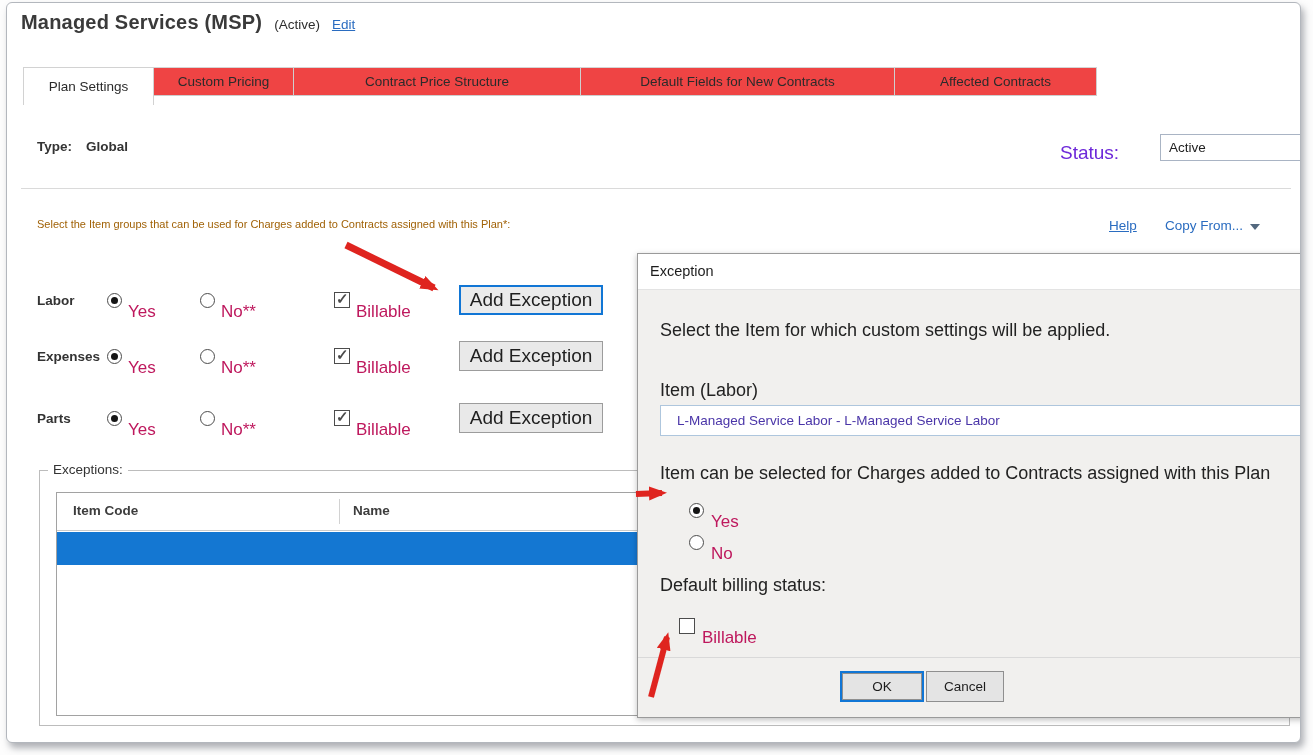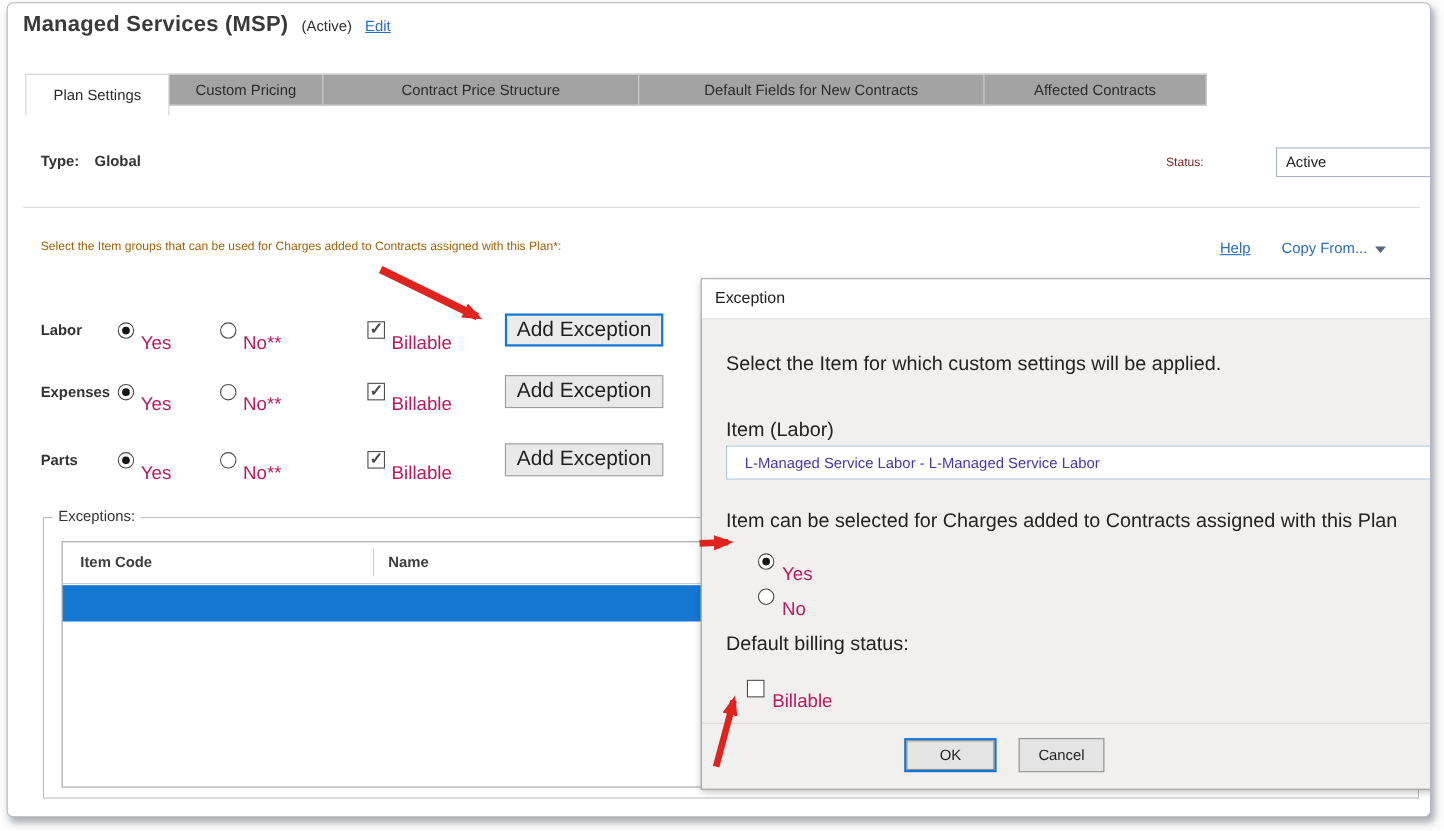--- a/index.html
+++ b/index.html
@@ -12,30 +12,30 @@
   }
   
   .titlebar { position:absolute; left:14px; top:8px; display:flex; align-items:baseline; gap:12px; }
   .title { font-size:20px; font-weight:bold; color:#3a3a3a; letter-spacing:.2px; }
   .state { font-size:13.5px; color:#2e2e2e; }
   a.link { color:#2a6cc0; text-decoration:underline; font-size:13.5px; cursor:pointer; }
   .edit-link { font-size:13.5px; }
 
   
   .tabs { position:absolute; left:16px; top:64px; display:flex; align-items:flex-start; height:38px; }
-  .tab { background:#a3a3a3; border-top:1px solid #d5d5d5; border-bottom:1px solid #cdcdcd;
+  .tab { background:#ef4444; border-top:1px solid #d5d5d5; border-bottom:1px solid #cdcdcd;
          border-right:1px solid #cfcfcf; height:29px; display:flex; align-items:center; justify-content:center;
          font-size:13.5px; color:#2b2b2b; cursor:pointer; }
   .tab.first-inactive { border-left:none; }
   .tab.active { background:#fff; border:1px solid #d2d2d2; border-bottom:none; height:38px; font-size:13.5px; }
   .t0 { width:131px; } .t1 { width:140px; } .t2 { width:287px; } .t3 { width:314px; } .t4 { width:202px; }
 
   
   .type-row { position:absolute; left:30px; top:136px; font-size:13.5px; font-weight:bold; color:#333; display:flex; gap:14px; }
-  .status-label { position:absolute; left:1053px; top:139px; font-size:11px; color:#7f1d1d; }
+  .status-label { position:absolute; left:1053px; top:139px; font-size:19px; color:#6d28d9; }
   .status-input { position:absolute; left:1153px; top:131px; width:146px; height:27px;
                   border:1px solid #a9b4c4; background:#fff; font-size:13.5px; color:#222;
                   padding:0 8px; font-family:"Liberation Sans", sans-serif; }
   .divider { position:absolute; left:14px; top:185px; width:1270px; border-top:1px solid #dadada; }
 
   
   .instruction { position:absolute; left:30px; top:215px; font-size:11px; color:#a16207; }
   .help-link { position:absolute; left:1102px; top:215px; }
   .copyfrom { position:absolute; left:1158px; top:215px; display:flex; align-items:center; gap:7px;
               color:#2a6cc0; font-size:13.5px; cursor:pointer; }
@@ -78,21 +78,21 @@
                     border:1px solid #aec6dd; font-size:13.5px; color:#4a35a8; padding:0 16px;
                     font-family:"Liberation Sans", sans-serif; }
   .dlg-charges { top:209px; }
   .dlg-opt { position:absolute; display:flex; align-items:center; gap:7px; }
   .o-yes { left:51px; top:234px; } .o-no { left:51px; top:266px; }
   .dlg-billing { top:321px; }
   .o-bill { left:41px; top:350px; }
   .dlg-sep { position:absolute; left:0; top:403px; width:100%; border-top:1px solid #d9d9d9; }
   .dlg-btn { position:absolute; top:417px; height:31px; background:#e4e4e4; border:1px solid #8f8f8f;
              font-size:13.5px; color:#1d1d1d; font-family:"Liberation Sans", sans-serif; cursor:pointer; }
-  .ok { left:184px; width:84px; border:2px solid #1176d5; outline:1px solid #8f8f8f; outline-offset:-3px; }
+  .ok { left:202px; width:84px; border:2px solid #1176d5; outline:1px solid #8f8f8f; outline-offset:-3px; }
   .cancel { left:288px; width:78px; }
 
   
   .arrows { position:absolute; left:0; top:0; width:1313px; height:755px; z-index:50; pointer-events:none; }
 </style>
 </head>
 <body>
 
 <div class="frame">
 

